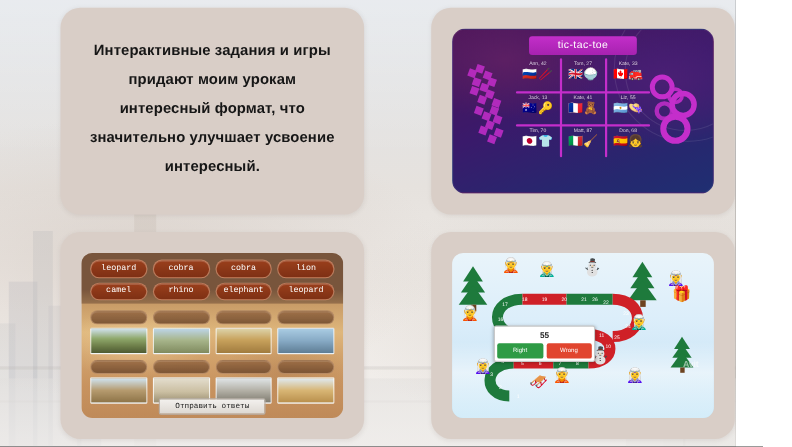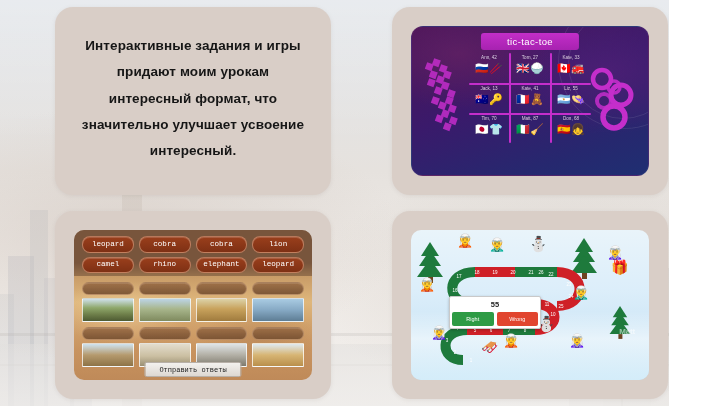--- a/index.html
+++ b/index.html
@@ -559,18 +559,18 @@
       <div class="sleigh" style="left:200px; top:30px;">🎁</div>
 
       <div class="dlg">
         <div class="dlg-num">55</div>
         <div class="dlg-btns">
           <div class="dlg-btn right">Right</div>
           <div class="dlg-btn wrong">Wrong</div>
         </div>
       </div>
 
-      <div class="wm-small">Matt</div>
+      <div class="wm-small">Avit</div>
     </div>
   </div>
 
 
 </div>
 
 </body></html>

